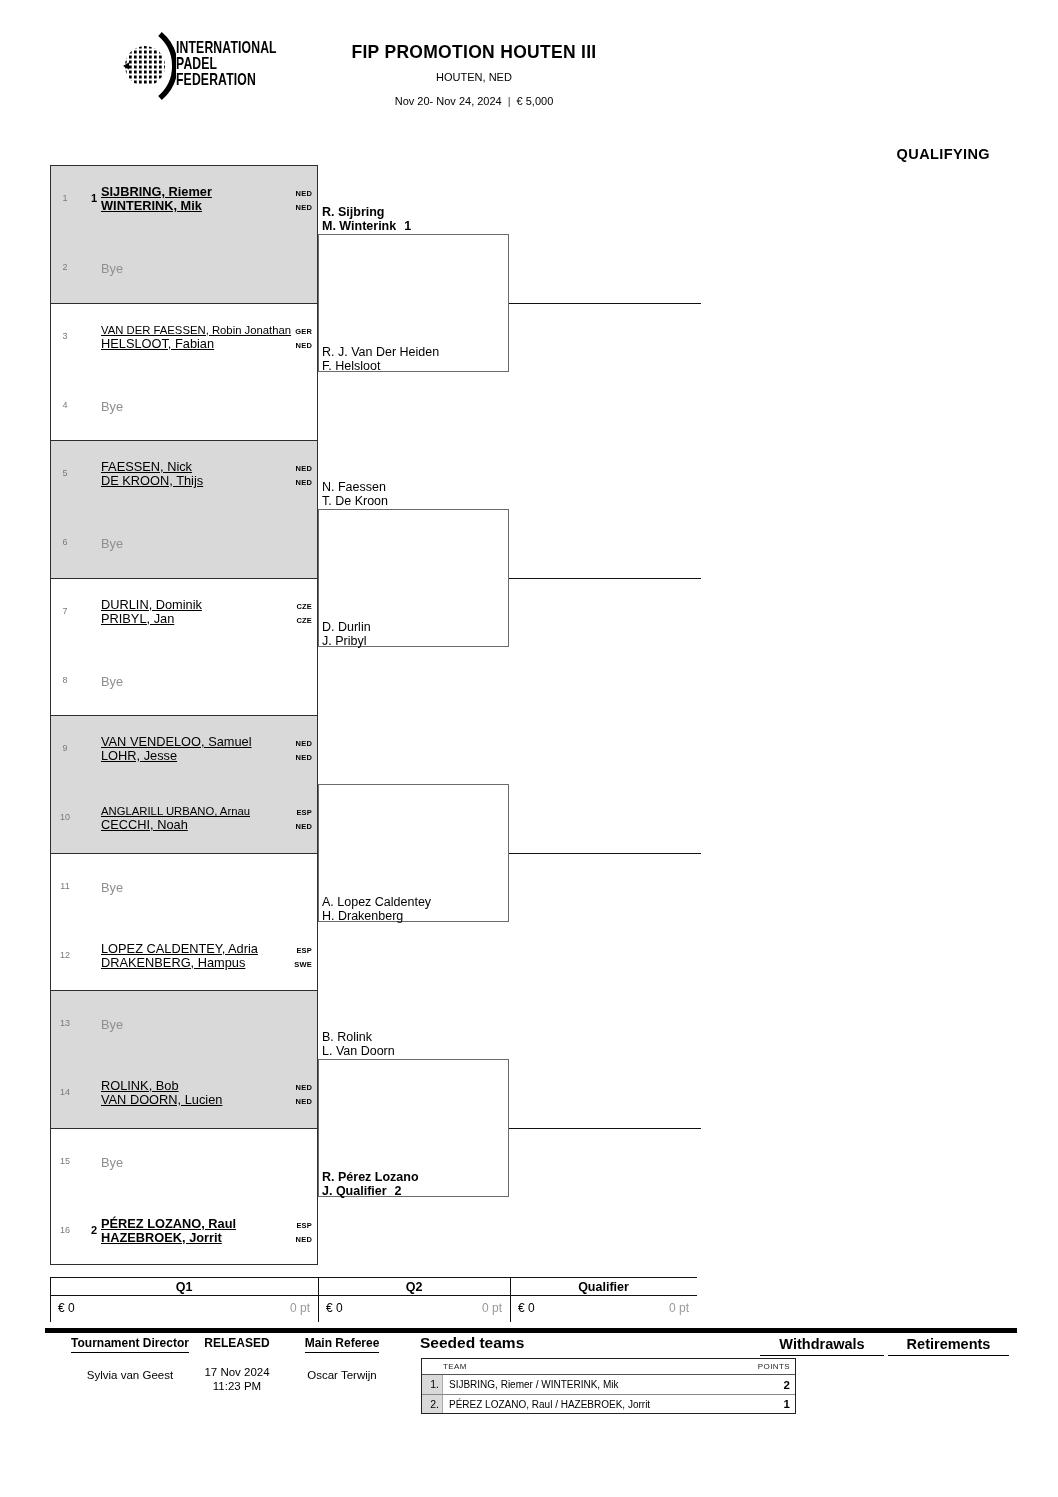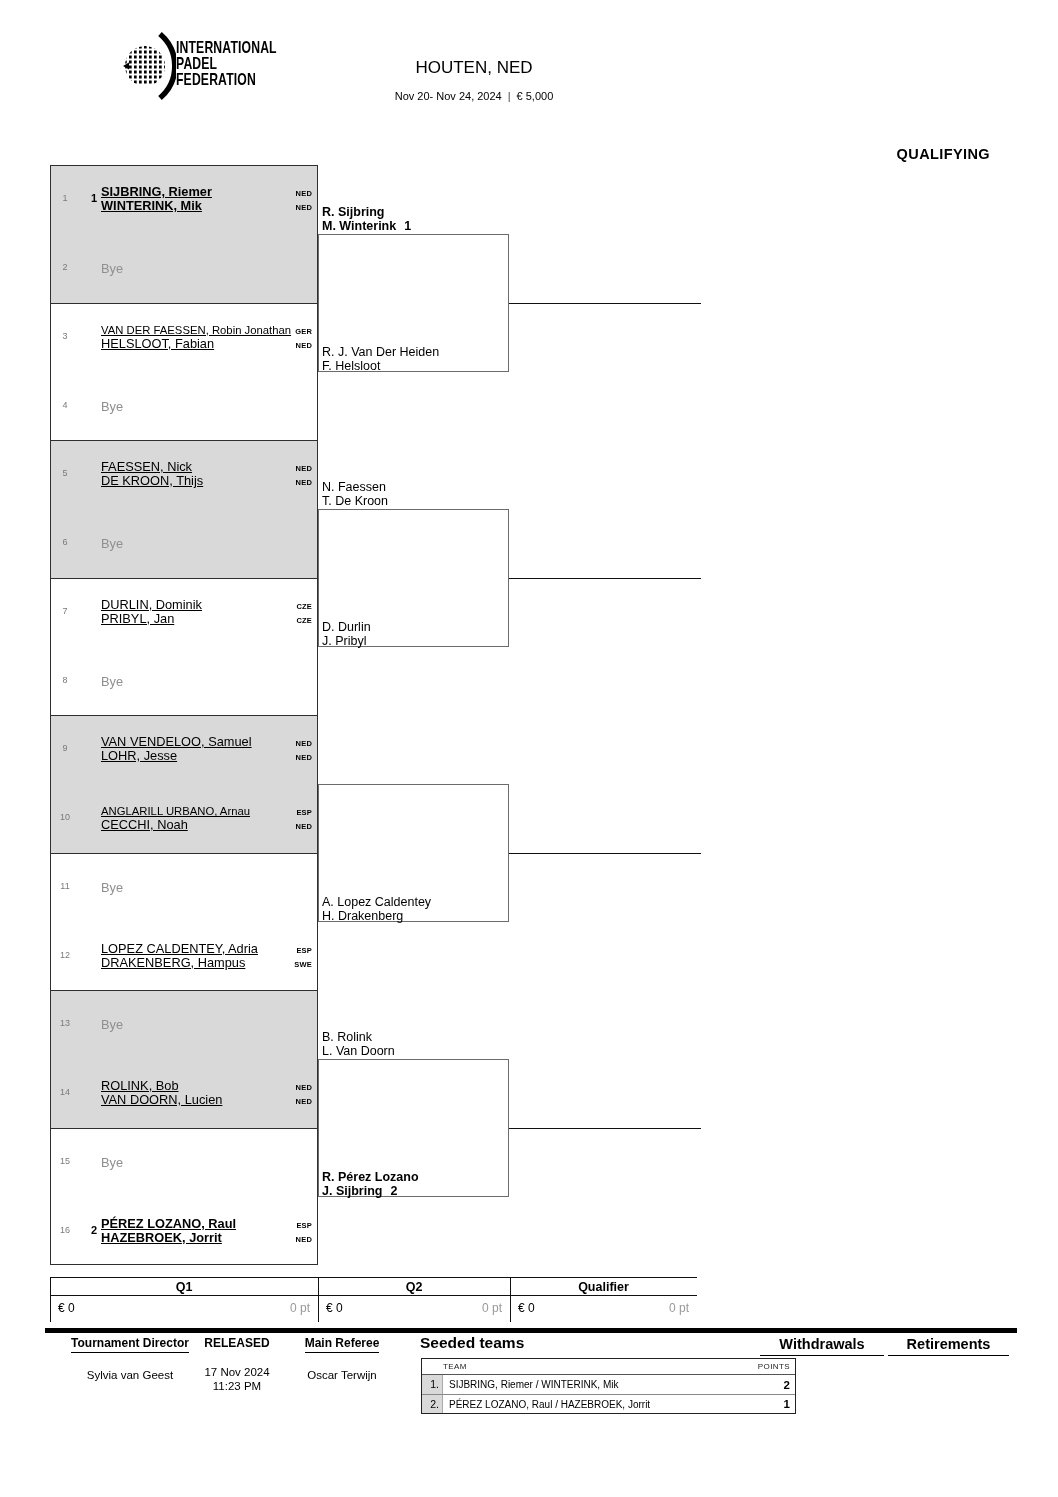--- a/index.html
+++ b/index.html
@@ -8,21 +8,21 @@
           font-family:"Liberation Sans", sans-serif; color:#000; overflow:hidden; }
 
   
   .logo { position:absolute; left:122px; top:31px; width:160px; height:72px; }
   .logo-art { position:absolute; left:0; top:0; }
   .logo-text { position:absolute; left:54px; top:8px; font-weight:bold; font-size:16.5px;
                line-height:16.2px; transform:scaleX(0.74); transform-origin:0 0;
                white-space:nowrap; letter-spacing:0.2px; }
   .title-block { position:absolute; left:174px; top:42px; width:600px; text-align:center; }
   .t-title { font-size:17.5px; font-weight:bold; letter-spacing:0.3px; }
-  .t-loc   { font-size:17px; margin-top:16px; }
+  .t-loc   { font-size:11px; margin-top:8px; }
   .t-date  { font-size:11px; margin-top:12px; }
   .t-date .sep { color:#444; padding:0 6px; }
   .qualifying { position:absolute; right:68px; top:146px; font-size:14.5px; font-weight:bold;
                 letter-spacing:0.4px; }
 
   
   .group { position:absolute; left:50px; width:268px; border:1.4px solid #2e2e2e;
            border-bottom:none; }
   .group.gray { background:#d9d9d9; }
   .group.last { border-bottom:1.4px solid #2e2e2e;padding-left:8px; }
@@ -110,20 +110,21 @@
       <path d="M 38 3 A 42 42 0 0 1 38 67" stroke="#000" stroke-width="5.5" fill="none"></path>
     </svg>
     <div class="logo-text">
       <div>INTERNATIONAL</div>
       <div>PADEL</div>
       <div>FEDERATION</div>
     </div>
   </div>
 
   <div class="title-block">
+    <div class="t-title">FIP PROMOTION HOUTEN III</div>
     <div class="t-loc">HOUTEN, NED</div>
     <div class="t-date">
       <span>Nov 20- Nov 24, 2024</span><span class="sep">|</span><span>€ 5,000</span>
     </div>
   </div>
 
   <div class="qualifying">QUALIFYING</div>
 
   <div class="group gray" style="top:165px;height:137.5px">
     <div class="slotnum numA">1</div>
@@ -293,21 +294,21 @@
   <div class="r2label" style="top:894.5px">
     <div>A. Lopez Caldentey</div>
     <div>H. Drakenberg</div>
   </div>
   <div class="r2label" style="top:1030px">
     <div>B. Rolink</div>
     <div>L. Van Doorn</div>
   </div>
   <div class="r2label b" style="top:1169.5px">
     <div>R. Pérez Lozano</div>
-    <div><span>J. Sijbring</span><span class="r2seed">2</span></div>
+    <div><span>J. Qualifier</span><span class="r2seed">2</span></div>
   </div>
 
   <div class="ph" style="top:1277px"></div>
   <div class="ph" style="top:1295px"></div>
   <div class="pv" style="left:50px"></div>
   <div class="pv" style="left:318px"></div>
   <div class="pv" style="left:510px"></div>
   <div class="qh" style="left:50px;width:268px">Q1</div>
   <div class="qh" style="left:318px;width:192px">Q2</div>
   <div class="qh" style="left:510px;width:187px">Qualifier</div>

